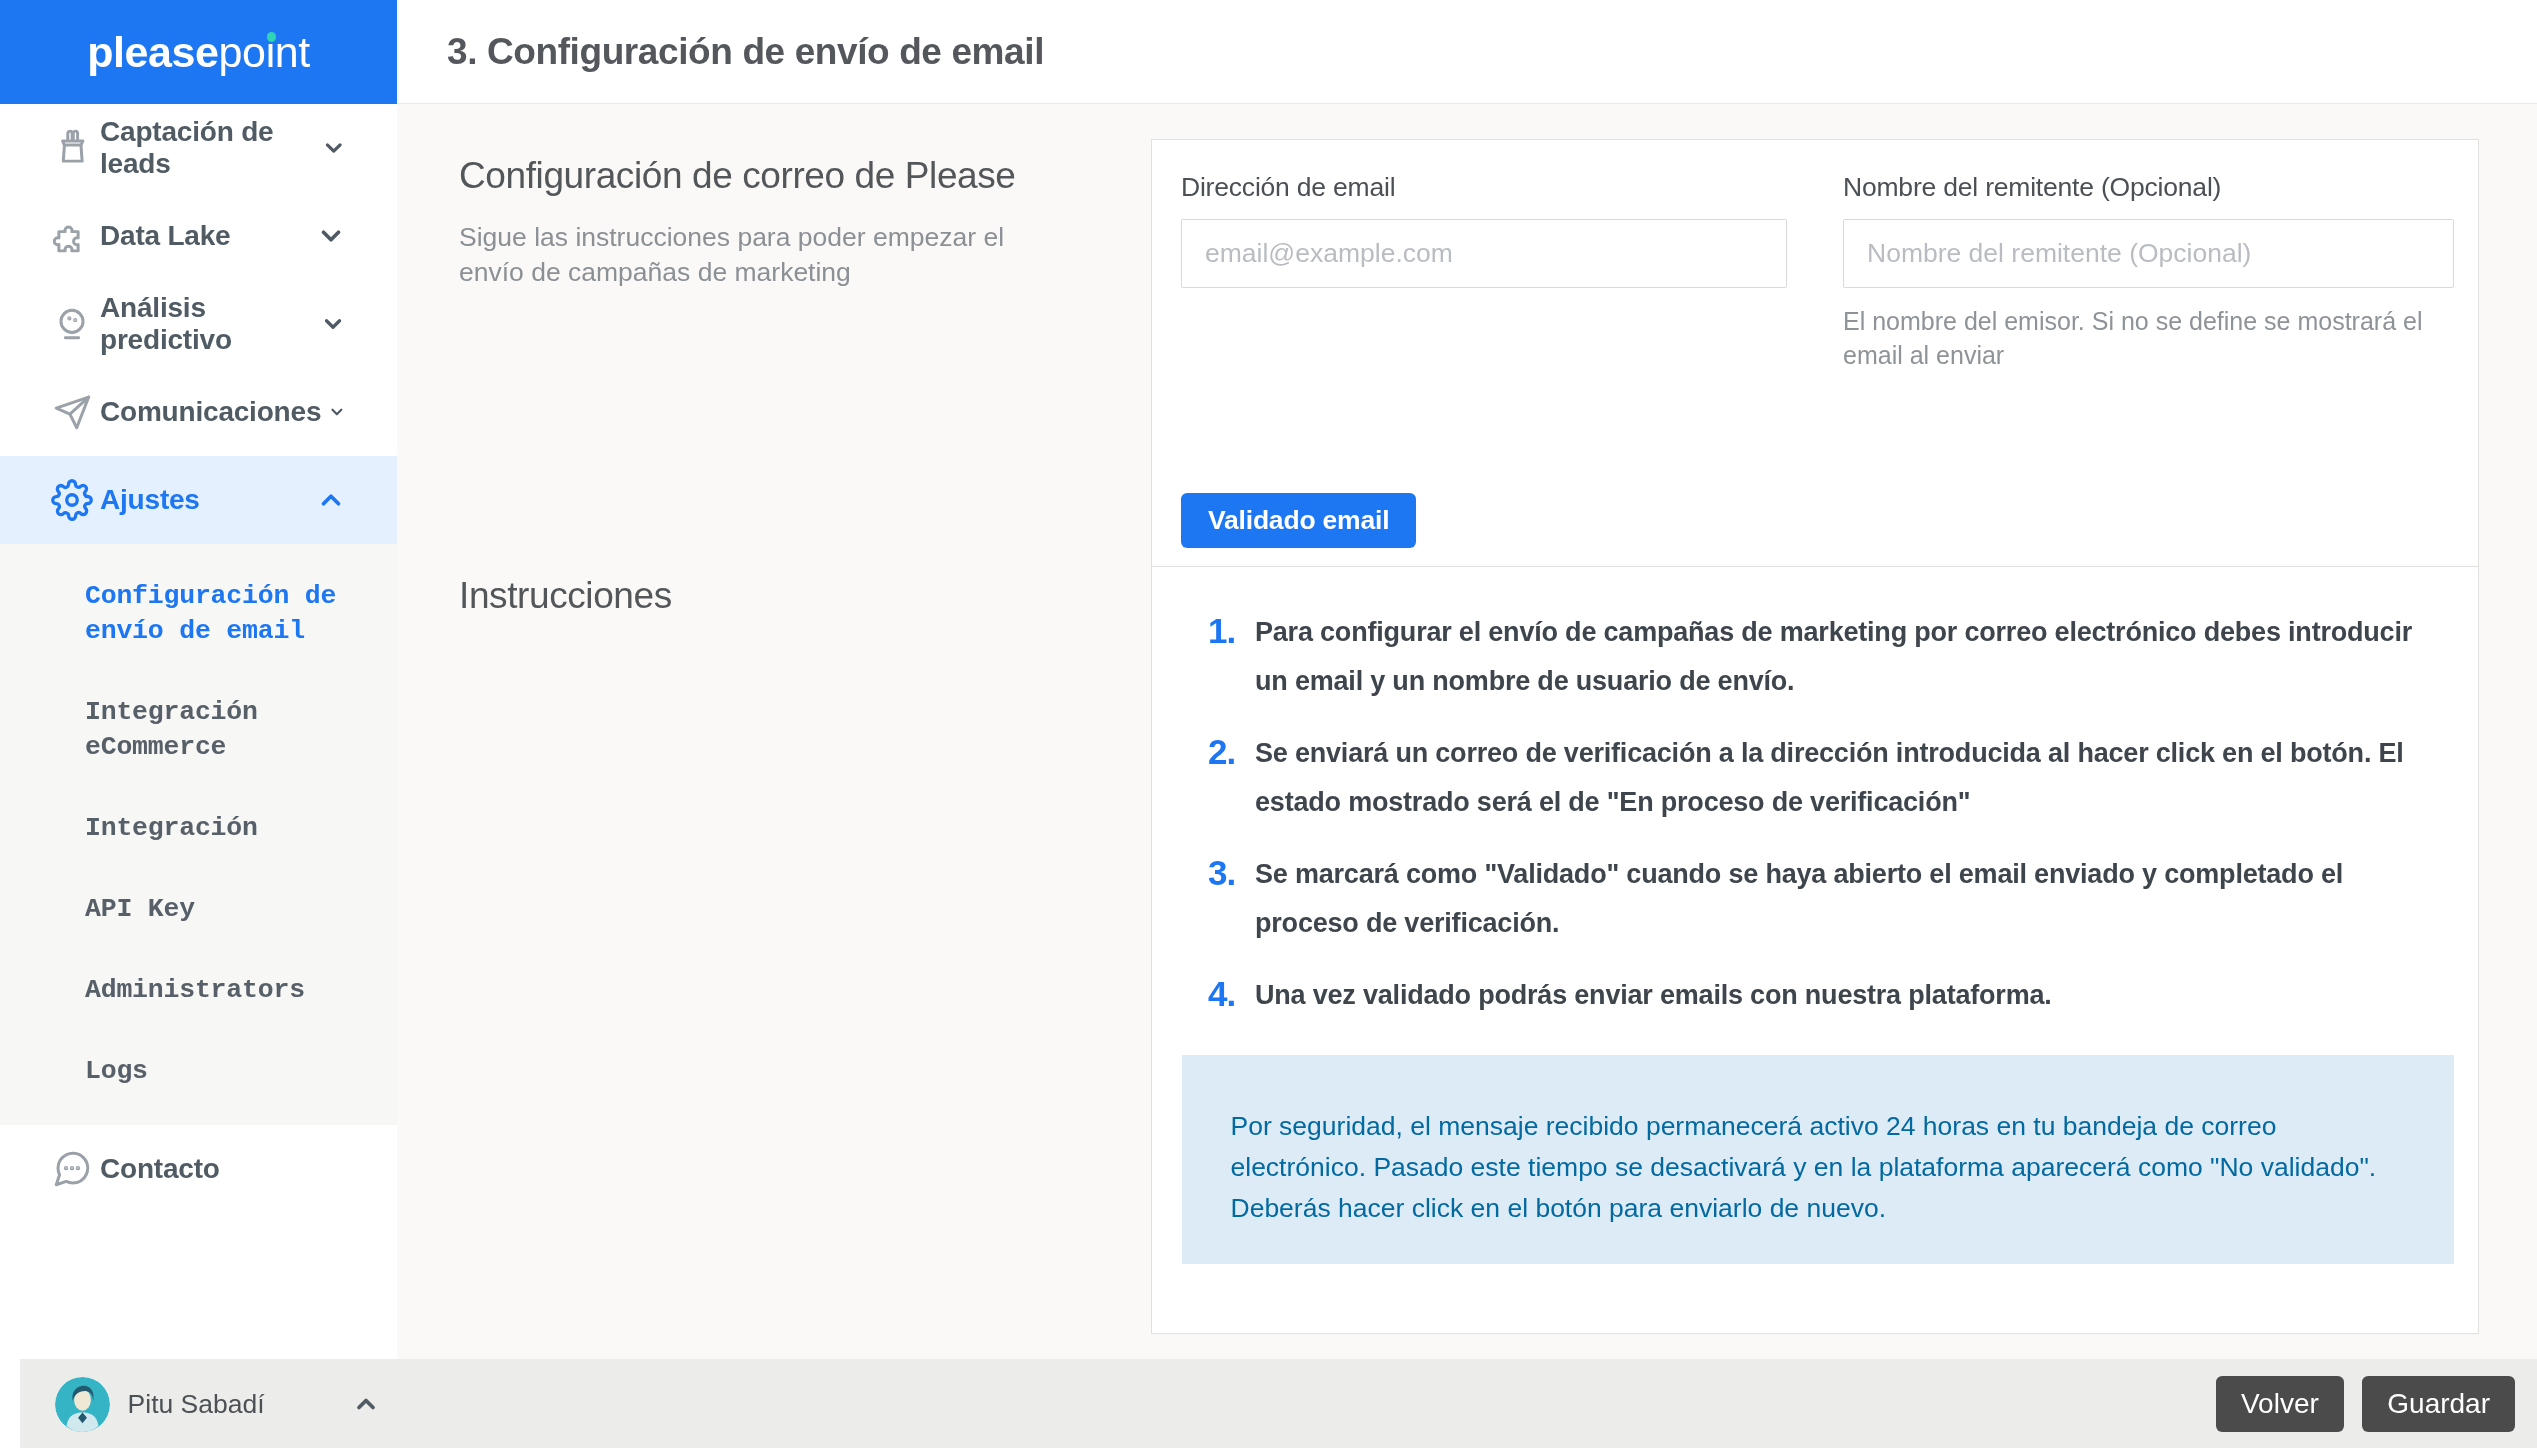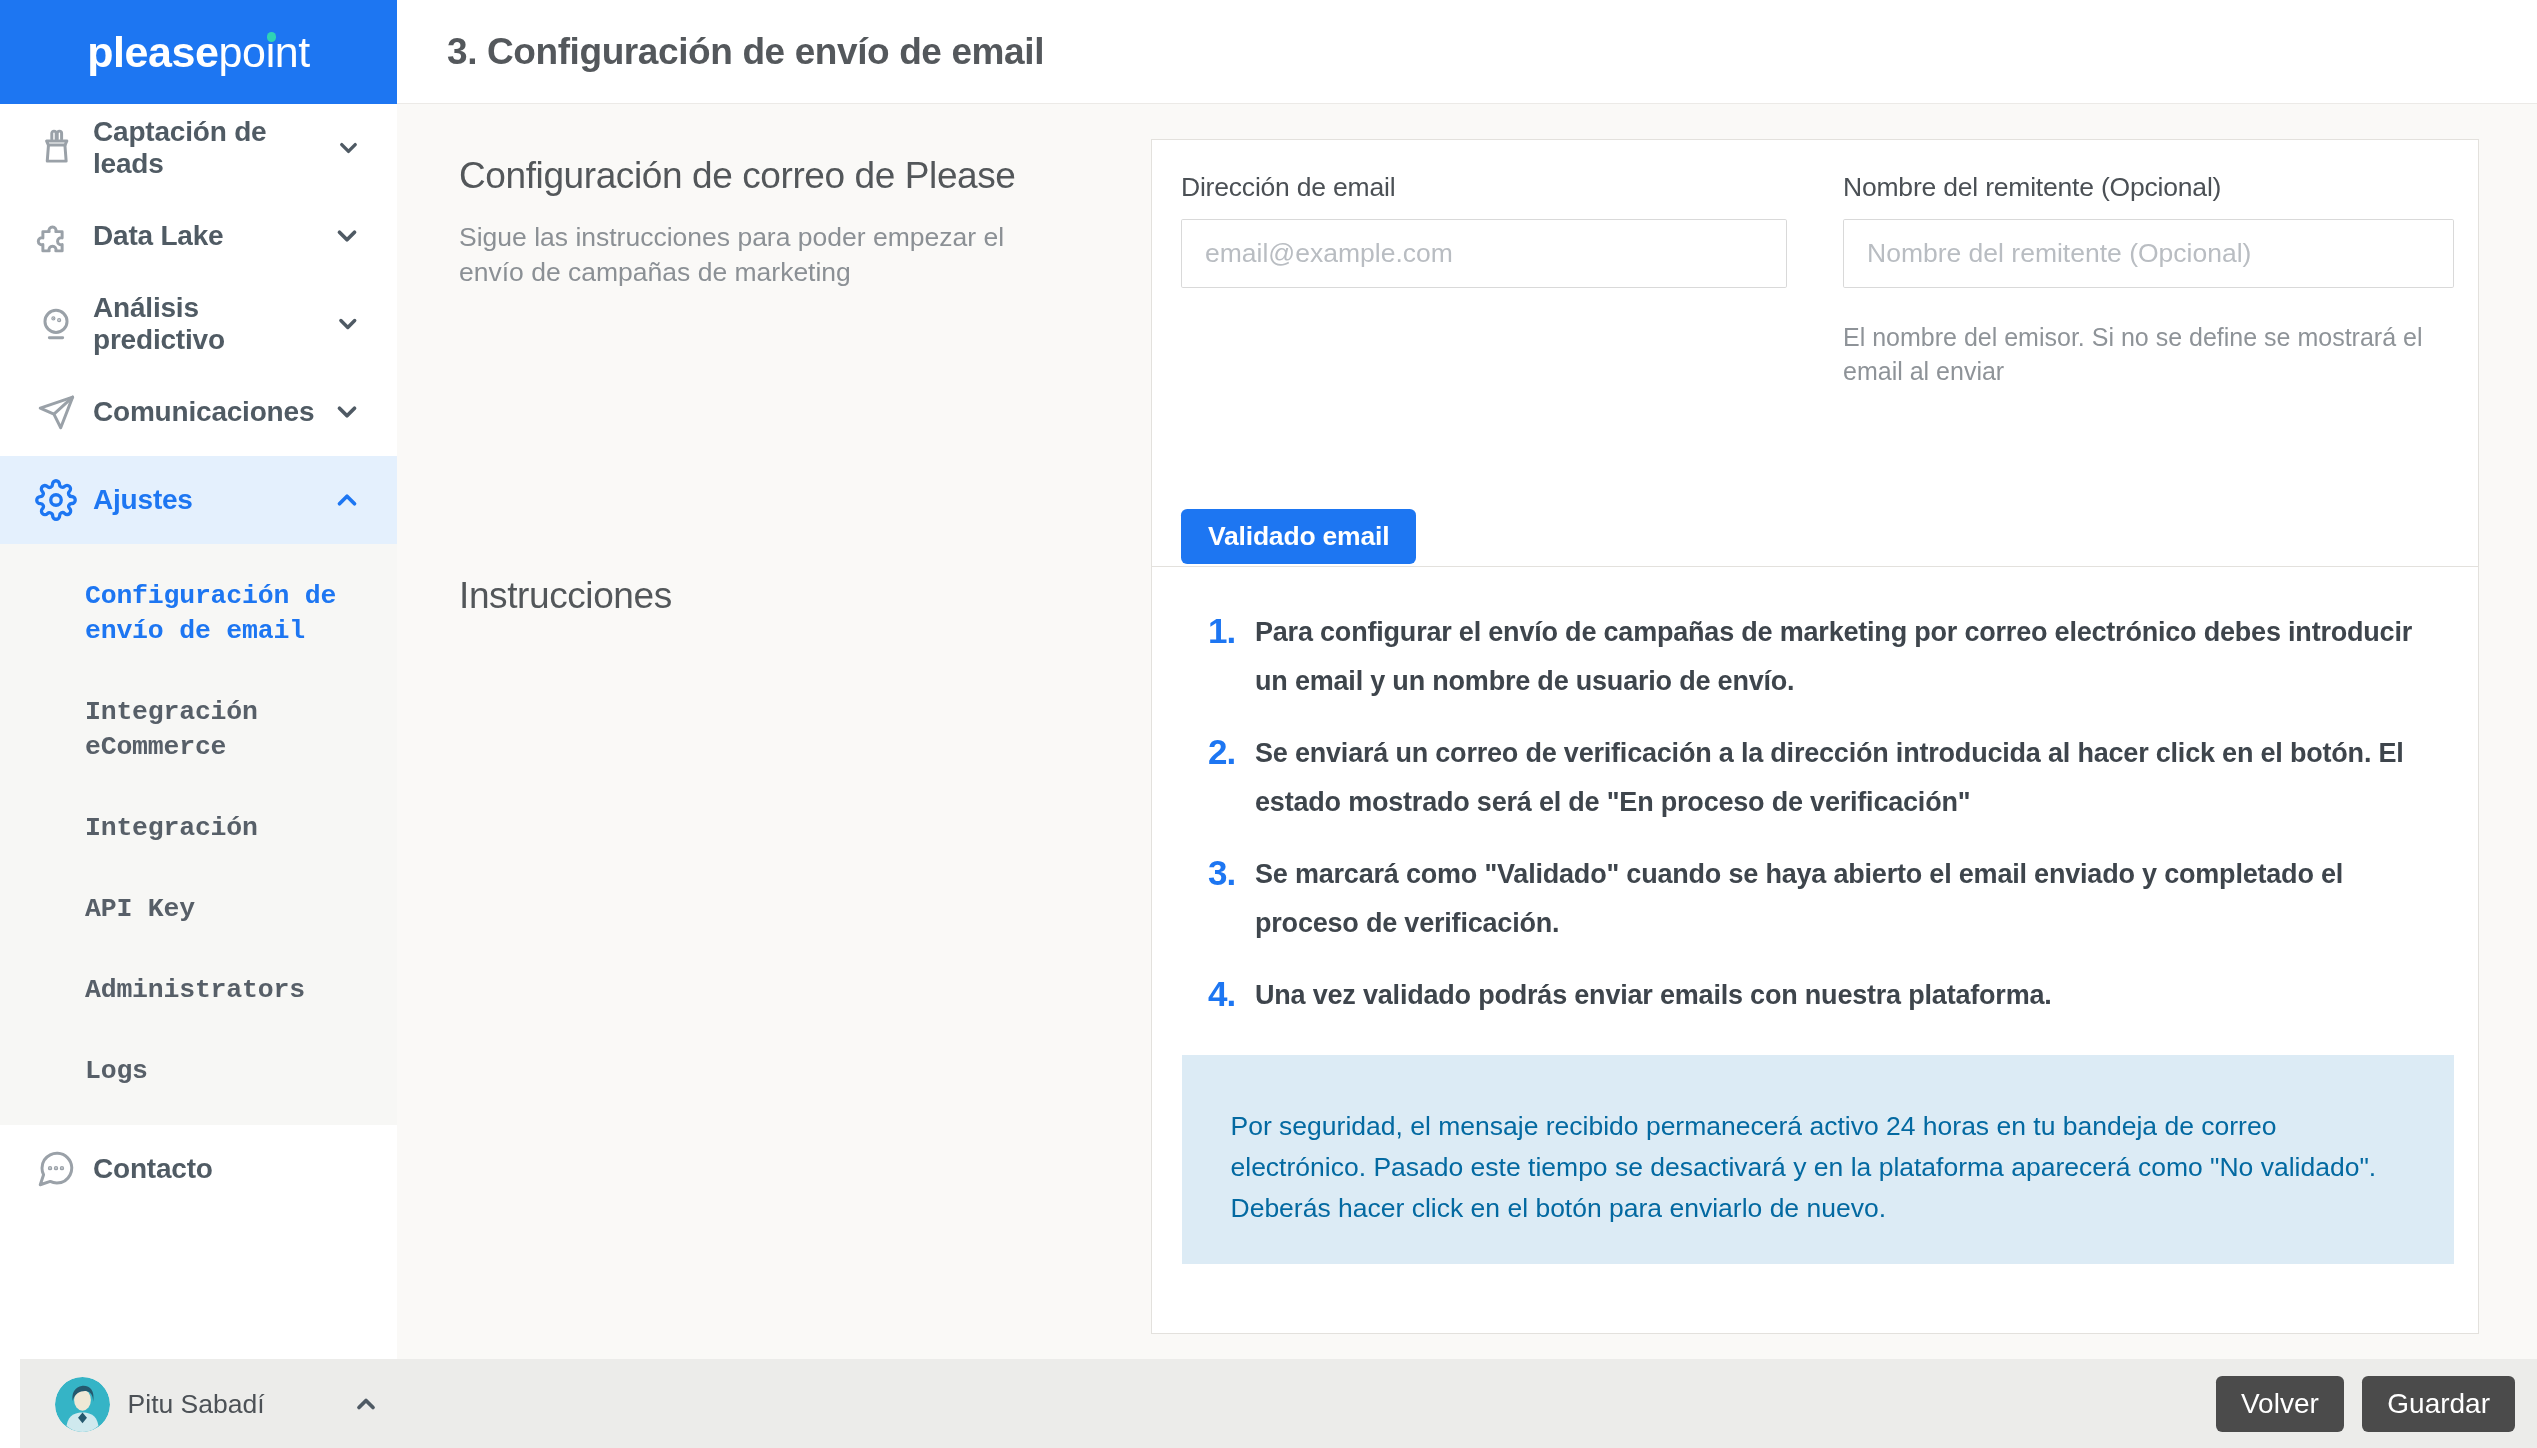--- a/index.html
+++ b/index.html
@@ -26,21 +26,21 @@
   .logo .l { font-weight: 300; }
   .logo .iw { position: relative; font-weight: 300; display: inline-block; }
   .logo .iw::before {
     content: ""; position: absolute; left: 0.9px; top: 4.4px;
     width: 9.7px; height: 9.7px; border-radius: 50%;
     background: var(--teal); z-index: 2;
   }
   .nav { padding-top: 0; }
   .nav-item {
     height: 88px; display: flex; align-items: center;
-    padding: 0 35px; gap: 16px; cursor: pointer;
+    padding: 0 51px; gap: 7px; cursor: pointer;
     color: #505b64; font-size: 28px; font-weight: 600; letter-spacing: -0.2px;
   }
   .nav-item .nav-icon { width: 42px; height: 42px; flex: 0 0 42px; color: #9aa1a8; display:flex; align-items:center; }
   .nav-item .chev { margin-left: auto; color: #4f5a64; }
   .nav-item.active { background: var(--brand-light); color: var(--brand); }
   .nav-item.active .nav-icon, .nav-item.active .chev { color: var(--brand); }
   .nav-icon svg, .chev svg { width: 100%; height: 100%; display: block; }
   .chev { width: 30px; height: 30px; }
 
   .submenu { background: #f7f7f5; padding: 12.4px 0; font-family: Liberation Mono, monospace; }
@@ -85,21 +85,21 @@
   .col1 { width: 606px; flex: 0 0 606px; }
   .col2 { width: 611px; flex: 0 0 611px; }
   .field-label { font-size: 26.5px; color: #4b5055; letter-spacing: -0.2px; }
   .text-input {
     margin-top: 16px; width: 100%; height: 69px;
     border: 1.8px solid #d9d9d9; background: #fff; border-radius: 1.8px;
     padding: 0 23px; font-size: 26.5px; color: #737373; outline: none;
     font-family: inherit;
   }
   .text-input::placeholder { color: #b9bdc2; opacity: 1; }
-  .helper { margin-top: 32px; font-size: 25px; line-height: 34px; color: #8e9398; }
+  .helper { margin-top: 16px; font-size: 25px; line-height: 34px; color: #8e9398; }
   .verify-btn {
     margin-top: 121px; height: 55px; padding: 0 27px;
     background: var(--brand); color: #fff; border: none; border-radius: 6.2px;
     font-size: 26.5px; font-weight: 600; font-family: inherit; cursor: pointer;
     letter-spacing: -0.2px;
   }
 
   .card2 { top: 462px; height: 768px; padding: 41px 58px 0 56px; }
   .step { display: flex; margin-bottom: 23px; }
   .step-num {

